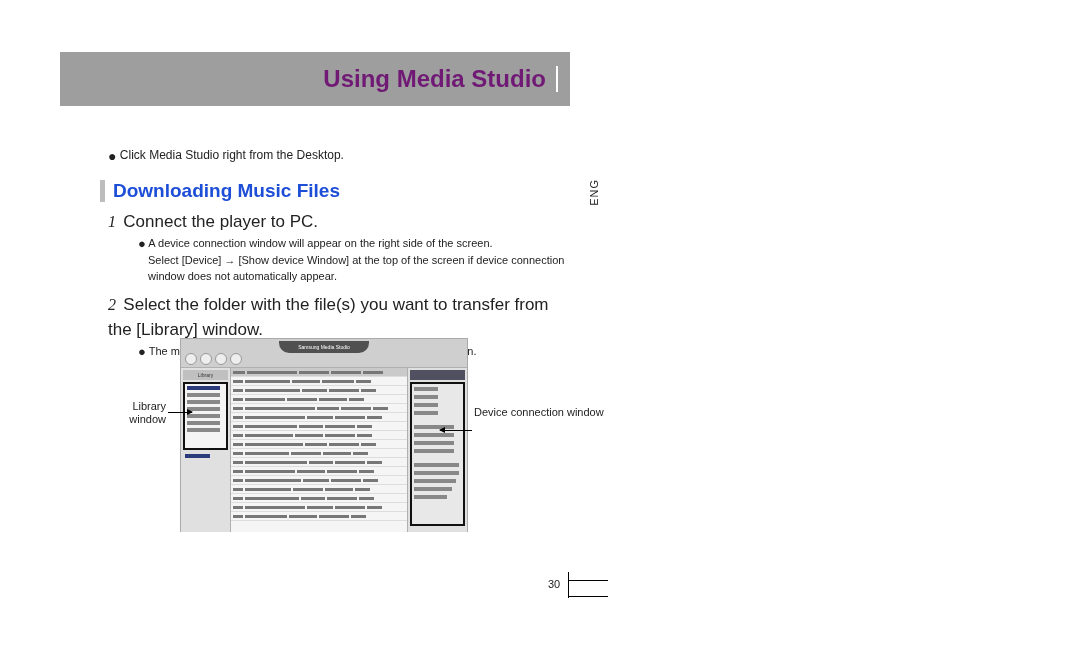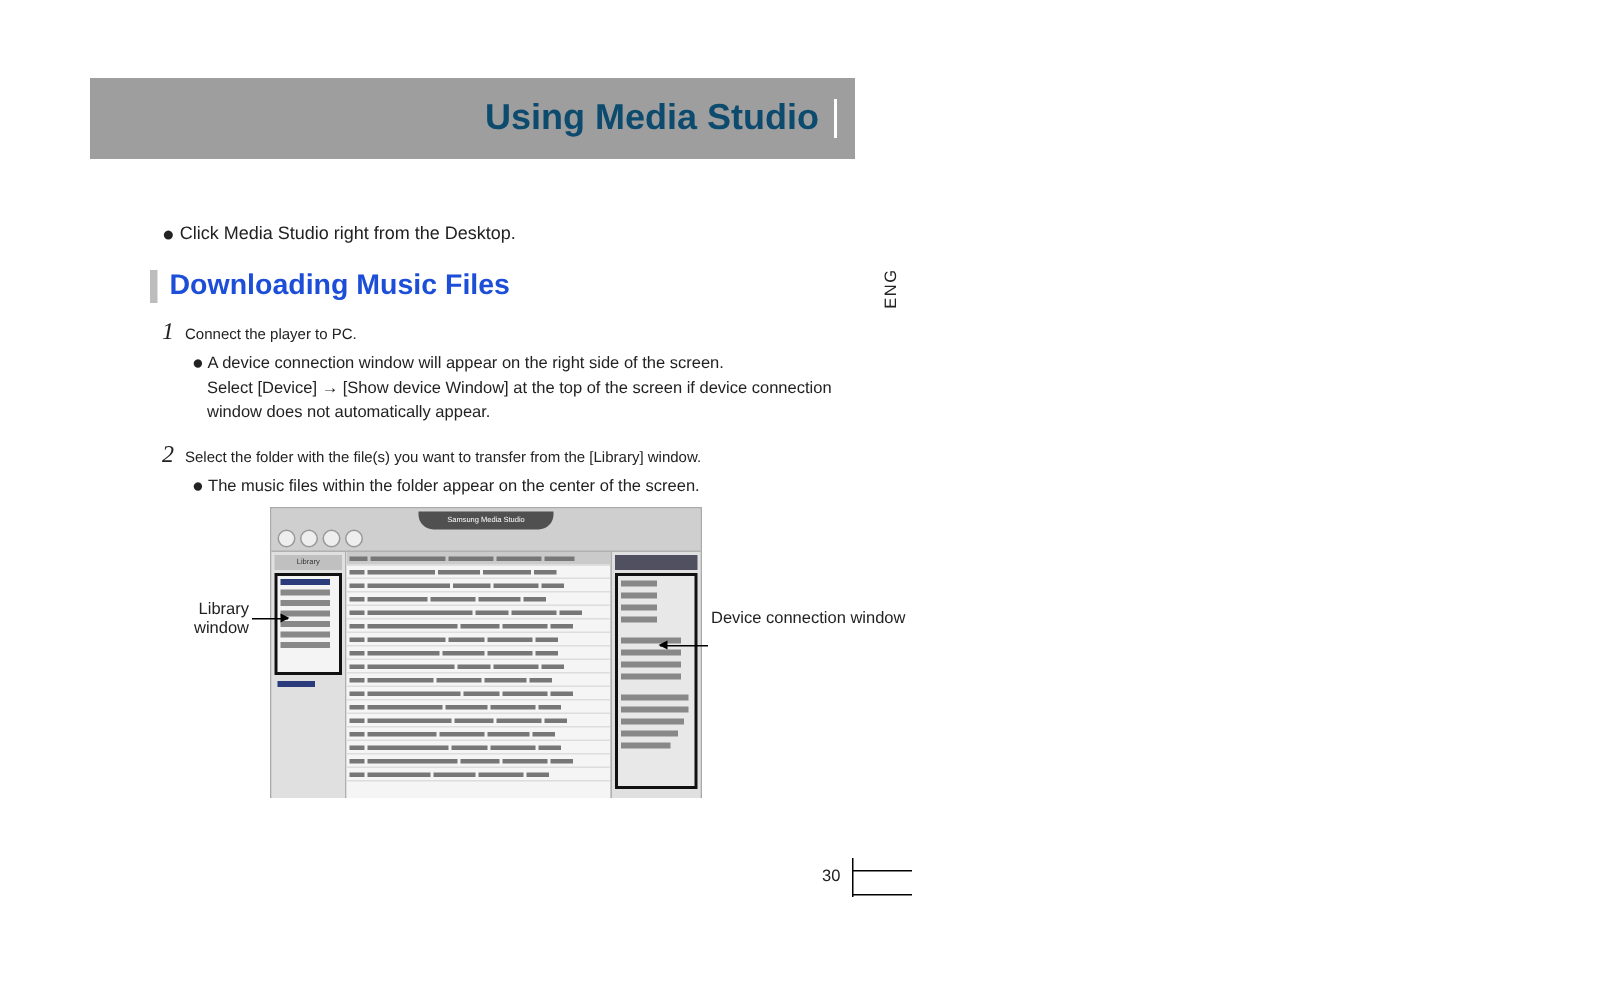--- a/index.html
+++ b/index.html
@@ -24,21 +24,21 @@
     width: 510px;
     height: 54px;
     background: #9e9e9e;
     display: flex;
     align-items: center;
     justify-content: flex-end;
     padding-right: 12px;
     box-sizing: border-box;
   }
   .header-bar .title {
-    color: #0c4a6e;
+    color: #701a75;
     font-size: 24px;
     font-weight: bold;
   }
   .header-bar .sep {
     width: 2px;
     height: 26px;
     background: #fff;
     margin-left: 10px;
   }
   .intro {
@@ -90,24 +90,24 @@
   .step {
     margin-bottom: 8px;
   }
   .step-num {
     font-family: "Times New Roman", serif;
     font-style: italic;
     font-size: 16px;
     margin-right: 4px;
   }
   .step-text {
-    font-size: 10px;
+    font-size: 17px;
   }
   .sub {
-    margin-left: 20px;
+    margin-left: 30px;
     font-size: 11px;
     color: #222;
   }
   .sub .dot {
     font-size: 13px;
     vertical-align: middle;
   }
   .screenshot {
     position: absolute;
     left: 180px;

